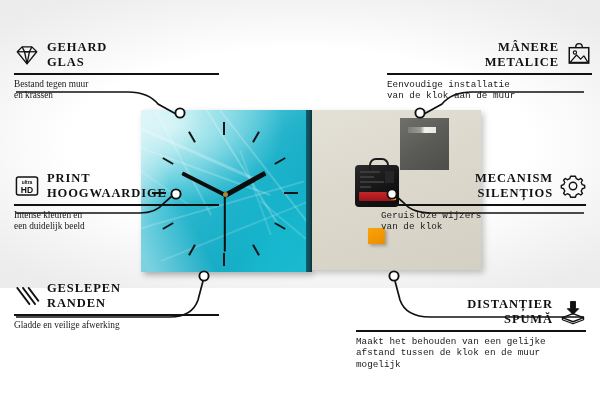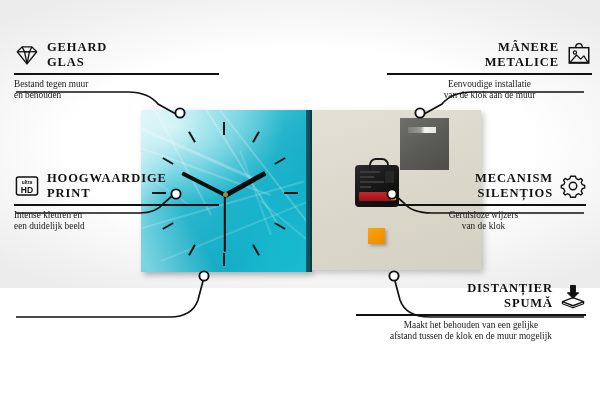--- a/index.html
+++ b/index.html
@@ -22,29 +22,29 @@
     font-family:"Liberation Serif",serif;
     font-weight:700;font-size:12.5px;letter-spacing:.9px;
     color:#111;line-height:15px;text-transform:uppercase;
   }
   .feat.right .title{text-align:right;}
   .rule{height:1.6px;background:#111;margin:3px 0 4px 0;width:100%;}
   .sub{
     font-family:"Liberation Serif",serif;
     font-size:9.3px;line-height:11.5px;color:#1a1a1a;
   }
-  .feat.right .sub{text-align:center;}
+  .feat.right .sub{text-align:left;font-family:Liberation Mono, monospace;}
   .ico{width:26px;height:26px;flex:0 0 26px;display:block;}
   
   #f-glass{left:14px;top:40px;}
   #f-print{left:14px;top:171px;}
   #f-edges{left:14px;top:281px;}
   #f-handles{left:387px;top:40px;}
   #f-mech{left:381px;top:171px;}
-  #f-spacer{left:381px;top:281px;}
+  #f-spacer{left:381px;top:297px;}
 
   
   #product{position:absolute;left:141px;top:110px;width:340px;height:162px;}
   #clock{
     position:absolute;left:0;top:0;width:170px;height:162px;
     background:
       linear-gradient(118deg, rgba(255,255,255,.55) 0%, rgba(255,255,255,0) 26%),
       linear-gradient(62deg,  rgba(255,255,255,.40) 4%, rgba(255,255,255,0) 30%),
       linear-gradient(150deg, rgba(255,255,255,.30) 0%, rgba(255,255,255,0) 40%),
       radial-gradient(ellipse 120% 90% at 18% 10%, #bfeef2 0%, rgba(191,238,242,0) 55%),
@@ -195,40 +195,57 @@
             <path d="M13,12 L19,12"></path>
         </g>
       </svg>
       <div>
         <div class="title">GEHARD</div>
         <div class="title">GLAS</div>
       </div>
     </div>
     <div class="rule"></div>
     <div class="sub">Bestand tegen muur</div>
-    <div class="sub">en behouden</div>
+    <div class="sub">en krassen</div>
   </div>
 
   <div class="feat left" id="f-print">
     <div class="head">
       <svg class="ico" viewBox="0 0 32 32">
         <rect x="3" y="5" width="26" height="22" rx="2.5" fill="none" stroke="#111" stroke-width="1.8"></rect>
         <text x="16" y="14" font-family="Liberation Sans, sans-serif" font-size="6" font-weight="700" text-anchor="middle" fill="#111">ultra</text>
         <text x="16" y="24" font-family="Liberation Sans, sans-serif" font-size="10.5" font-weight="700" text-anchor="middle" fill="#111">HD</text>
       </svg>
       <div>
+        <div class="title">PRINT</div>
         <div class="title">HOOGWAARDIGE</div>
-        <div class="title">PRINT</div>
       </div>
     </div>
     <div class="rule"></div>
     <div class="sub">Intense kleuren en</div>
     <div class="sub">een duidelijk beeld</div>
   </div>
 
+  <div class="feat left" id="f-edges">
+    <div class="head">
+      <svg class="ico" viewBox="0 0 32 32">
+        <g stroke="#111" stroke-width="2.2" stroke-linecap="round">
+          <line x1="4" y1="6" x2="19" y2="26"></line>
+          <line x1="11" y1="6" x2="26" y2="26"></line>
+          <line x1="18" y1="6" x2="30" y2="22"></line>
+        </g>
+      </svg>
+      <div>
+        <div class="title">GESLEPEN</div>
+        <div class="title">RANDEN</div>
+      </div>
+    </div>
+    <div class="rule"></div>
+    <div class="sub">Gladde en veilige afwerking</div>
+  </div>
 
   <div class="feat right" id="f-handles">
     <div class="head">
       <div>
         <div class="title">MÂNERE</div>
         <div class="title">METALICE</div>
       </div>
       <svg class="ico" viewBox="0 0 32 32">
         <path d="M12,6 a4,4 0 0 1 8,0" fill="none" stroke="#111" stroke-width="1.7"></path>
         <rect x="4" y="7" width="24" height="19" fill="none" stroke="#111" stroke-width="1.8"></rect>

